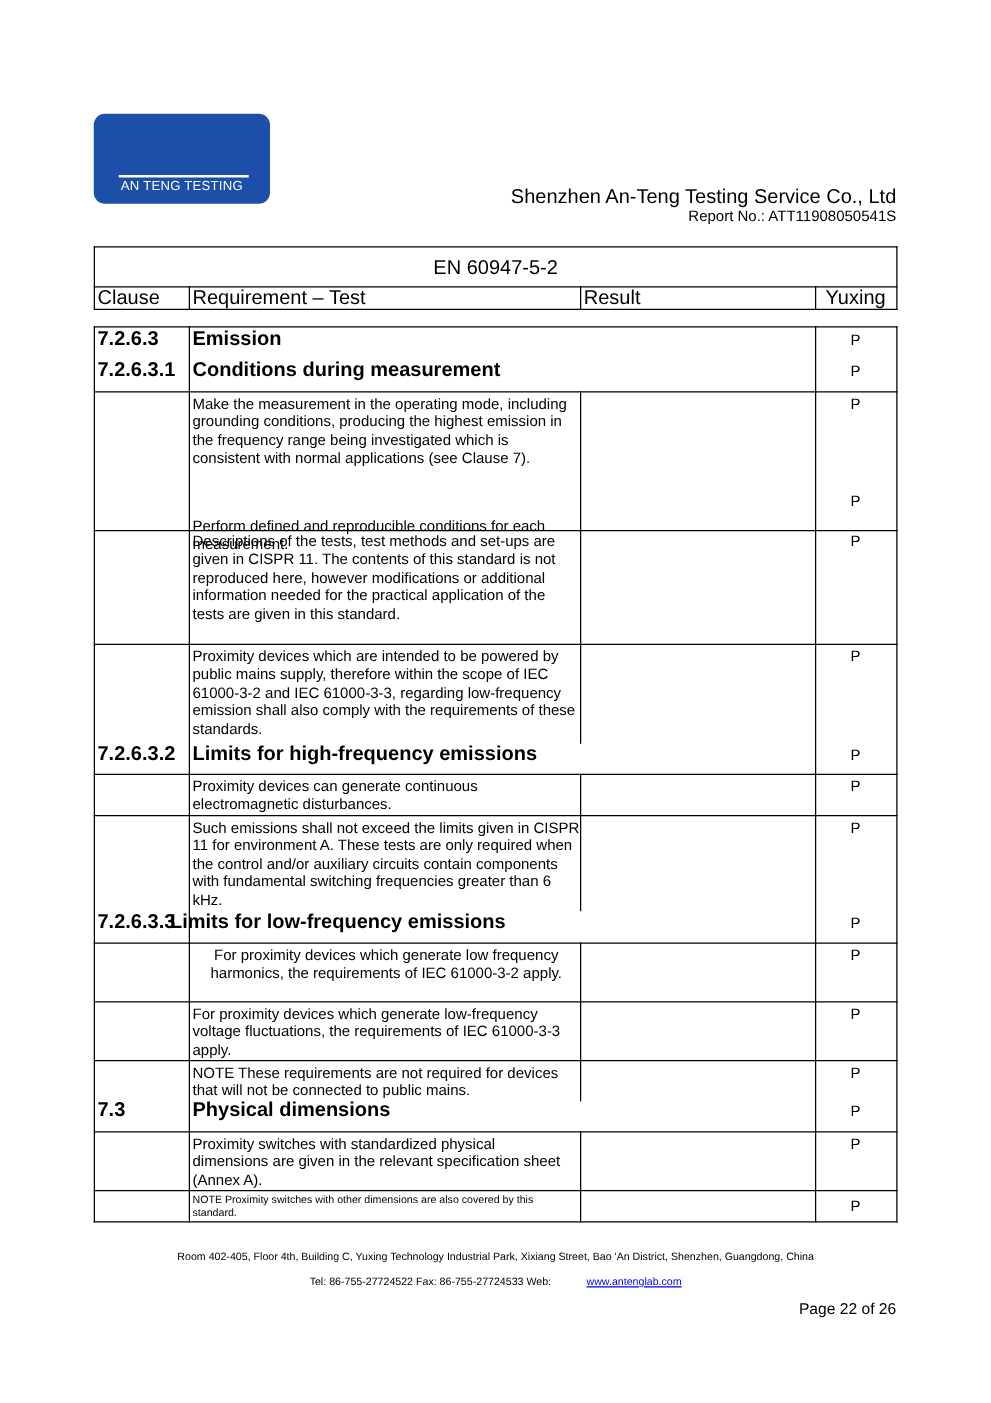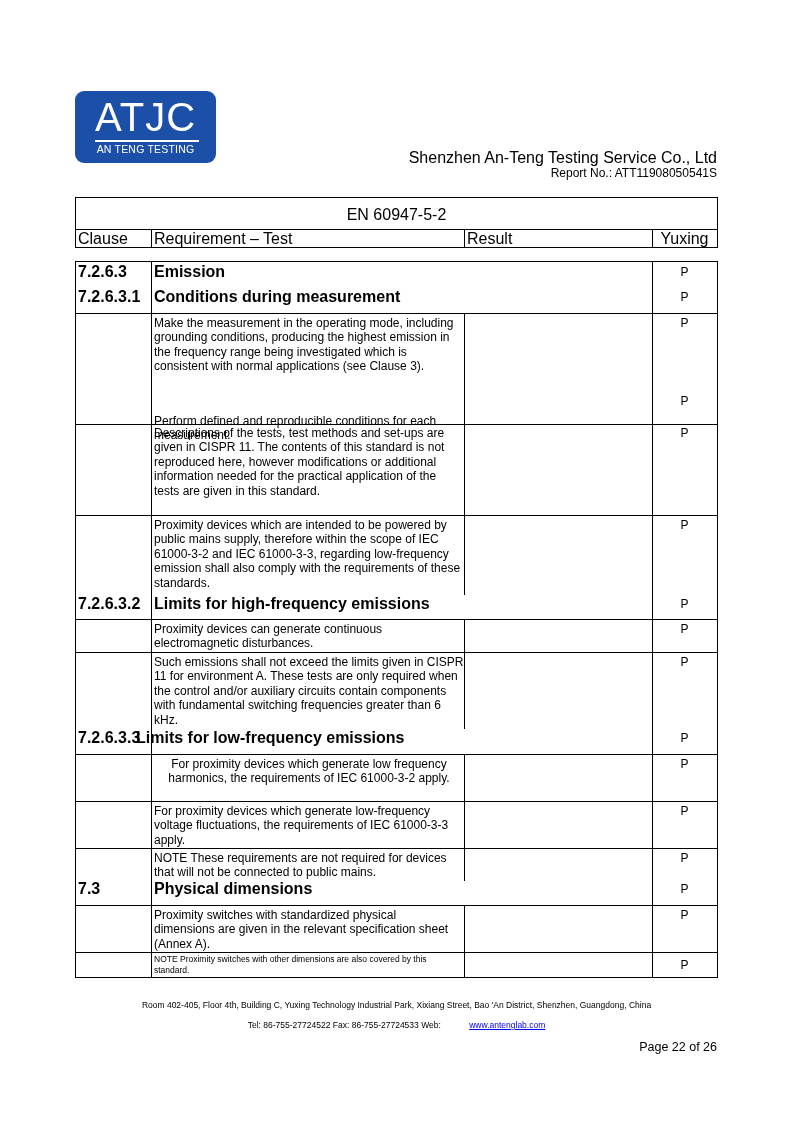--- a/index.html
+++ b/index.html
@@ -27,21 +27,20 @@
 
     .footer-addr { left: 0; width: 793px; top: 1000px; text-align: center; font-size: 8.5px; line-height: 10px; white-space: nowrap; }
     .footer-tel { left: 0; width: 793px; top: 1020px; text-align: center; font-size: 8.5px; line-height: 10px; white-space: nowrap; }
     .footer-tel a { color: #0000ee; text-decoration: underline; margin-left: 26px; }
     .page-num { right: 76px; top: 1040px; font-size: 12.5px; line-height: 15px; white-space: nowrap; }
   </style>
 </head>
 <body>
 
 <div class="abs logo">
-  <div class="logo-main">ATJC</div>
   <div class="logo-rule"></div>
   <div class="logo-sub">AN TENG TESTING</div>
 </div>
 
 <div class="abs hdr-company">Shenzhen An-Teng Testing Service Co., Ltd</div>
 <div class="abs hdr-report">Report No.: ATT11908050541S</div>
 
 <div>
   <div class="line" style="left:75px; top:197px; width:643px; height:1px;"></div>
   <div class="line" style="left:75px; top:229px; width:643px; height:1px;"></div>
@@ -92,21 +91,21 @@
     <div class="v" style="top:265px;">P</div>
   </div>
 
   <div>
     <div class="t b" style="left:78px; top:290px;">7.2.6.3.1</div>
     <div class="t b" style="left:154px; top:290px;">Conditions during measurement</div>
     <div class="v" style="top:290px;">P</div>
   </div>
 
   <div>
-    <div class="req" style="top:316px; width:300px;">Make the measurement in the operating mode, including grounding conditions, producing the highest emission in the frequency range being investigated which is consistent with normal applications (see Clause 3).</div>
+    <div class="req" style="top:316px; width:300px;">Make the measurement in the operating mode, including grounding conditions, producing the highest emission in the frequency range being investigated which is consistent with normal applications (see Clause 7).</div>
     <div class="v" style="top:316px;">P</div>
   </div>
 
   <div>
     <div class="req" style="top:394px; width:300px;margin-top:20px;">Perform defined and reproducible conditions for each measurement.</div>
     <div class="v" style="top:394px;">P</div>
   </div>
 
   <div>
     <div class="req" style="top:426px; width:310px;">Descriptions of the tests, test methods and set-ups are given in CISPR 11. The contents of this standard is not reproduced here, however modifications or additional information needed for the practical application of the tests are given in this standard.</div>

